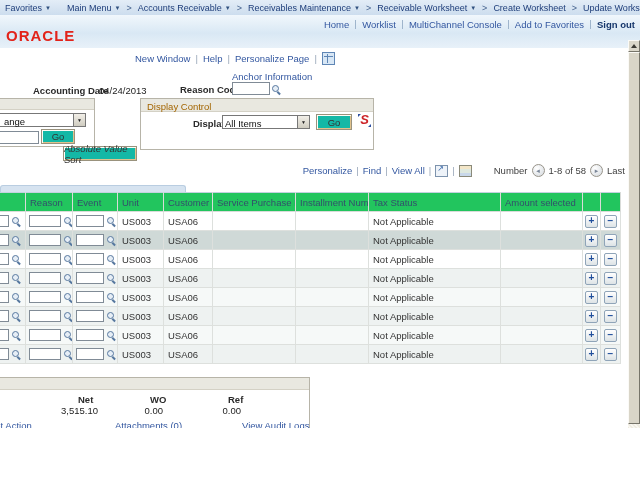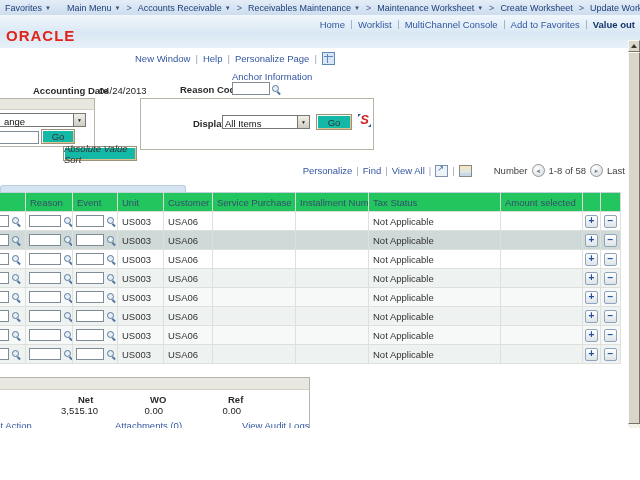--- a/index.html
+++ b/index.html
@@ -183,21 +183,21 @@
       <span>Accounts Receivable</span>
       <span class="caret"></span>
     </span>
     <span class="crumb-sep"></span>
     <span class="crumb-item">
       <span>Receivables Maintenance</span>
       <span class="caret"></span>
     </span>
     <span class="crumb-sep"></span>
     <span class="crumb-item">
-      <span>Maintenance Worksheet</span>
+      <span>Receivable Worksheet</span>
       <span class="caret"></span>
     </span>
     <span class="crumb-sep"></span>
     <span class="crumb-item">
       <span>Create Worksheet</span>
     </span>
     <span class="crumb-sep"></span>
     <span class="crumb-item">
       <span>Update Worksheet</span>
     </span>
@@ -206,21 +206,21 @@
   <div id="header-band">
     <div id="util-links">
       <span class="link">Home</span>
       <span class="vsep"></span>
       <span class="link">Worklist</span>
       <span class="vsep"></span>
       <span class="link">MultiChannel Console</span>
       <span class="vsep"></span>
       <span class="link">Add to Favorites</span>
       <span class="vsep"></span>
-      <span id="signout">Value out</span>
+      <span id="signout">Sign out</span>
     </div>
     <div id="oracle-logo">ORACLE</div>
   </div>
 
   <div id="pagebar">
     <span class="link">New Window</span>
     <span class="tsep"></span>
     <span class="link">Help</span>
     <span class="tsep"></span>
     <span class="link">Personalize Page</span>
@@ -243,20 +243,21 @@
       <span class="selval">ange</span>
       <span class="arr"></span>
     </div>
     <input id="range-input" class="ed" value="" style="">
     <div id="range-go" class="btn">Go</div>
   </div>
 
   <div id="sort-btn" class="btn">Absolute Value Sort</div>
 
   <div id="display-box" class="gbox">
+    <div class="gbox-head">Display Control</div>
     <span id="disp-label">Display</span>
     <div id="disp-sel" class="sel">
       <span class="selval">All Items</span>
       <span class="arr"></span>
     </div>
     <div id="disp-go" class="btn">Go</div>
     <div id="cur-icon">S</div>
   </div>
 
   <div id="grid-toolbar">

